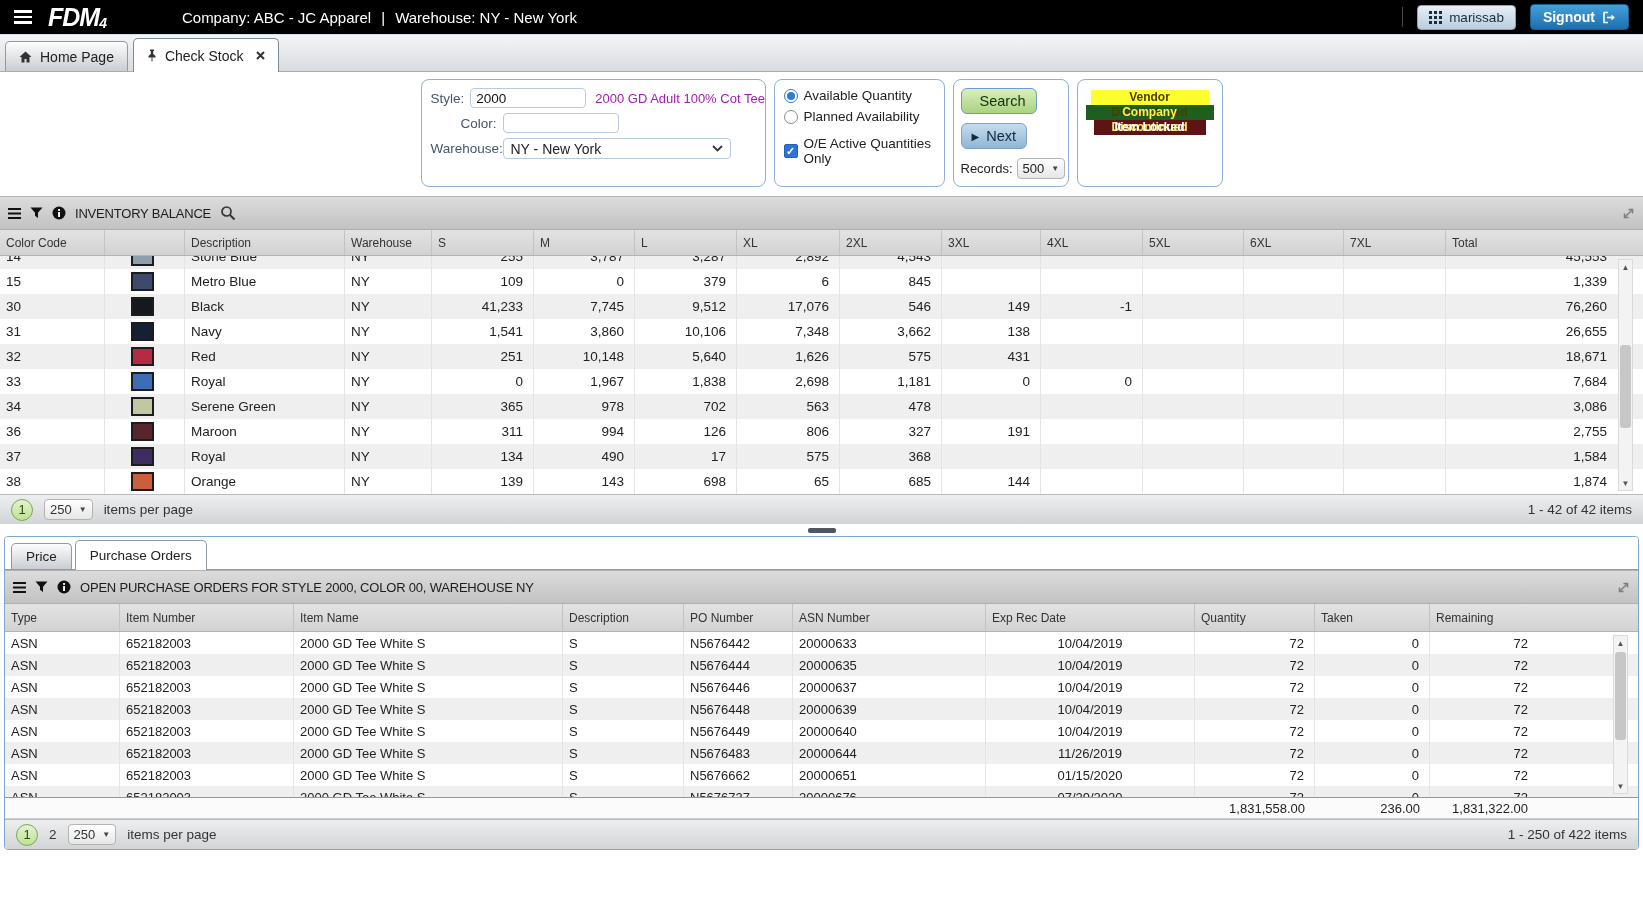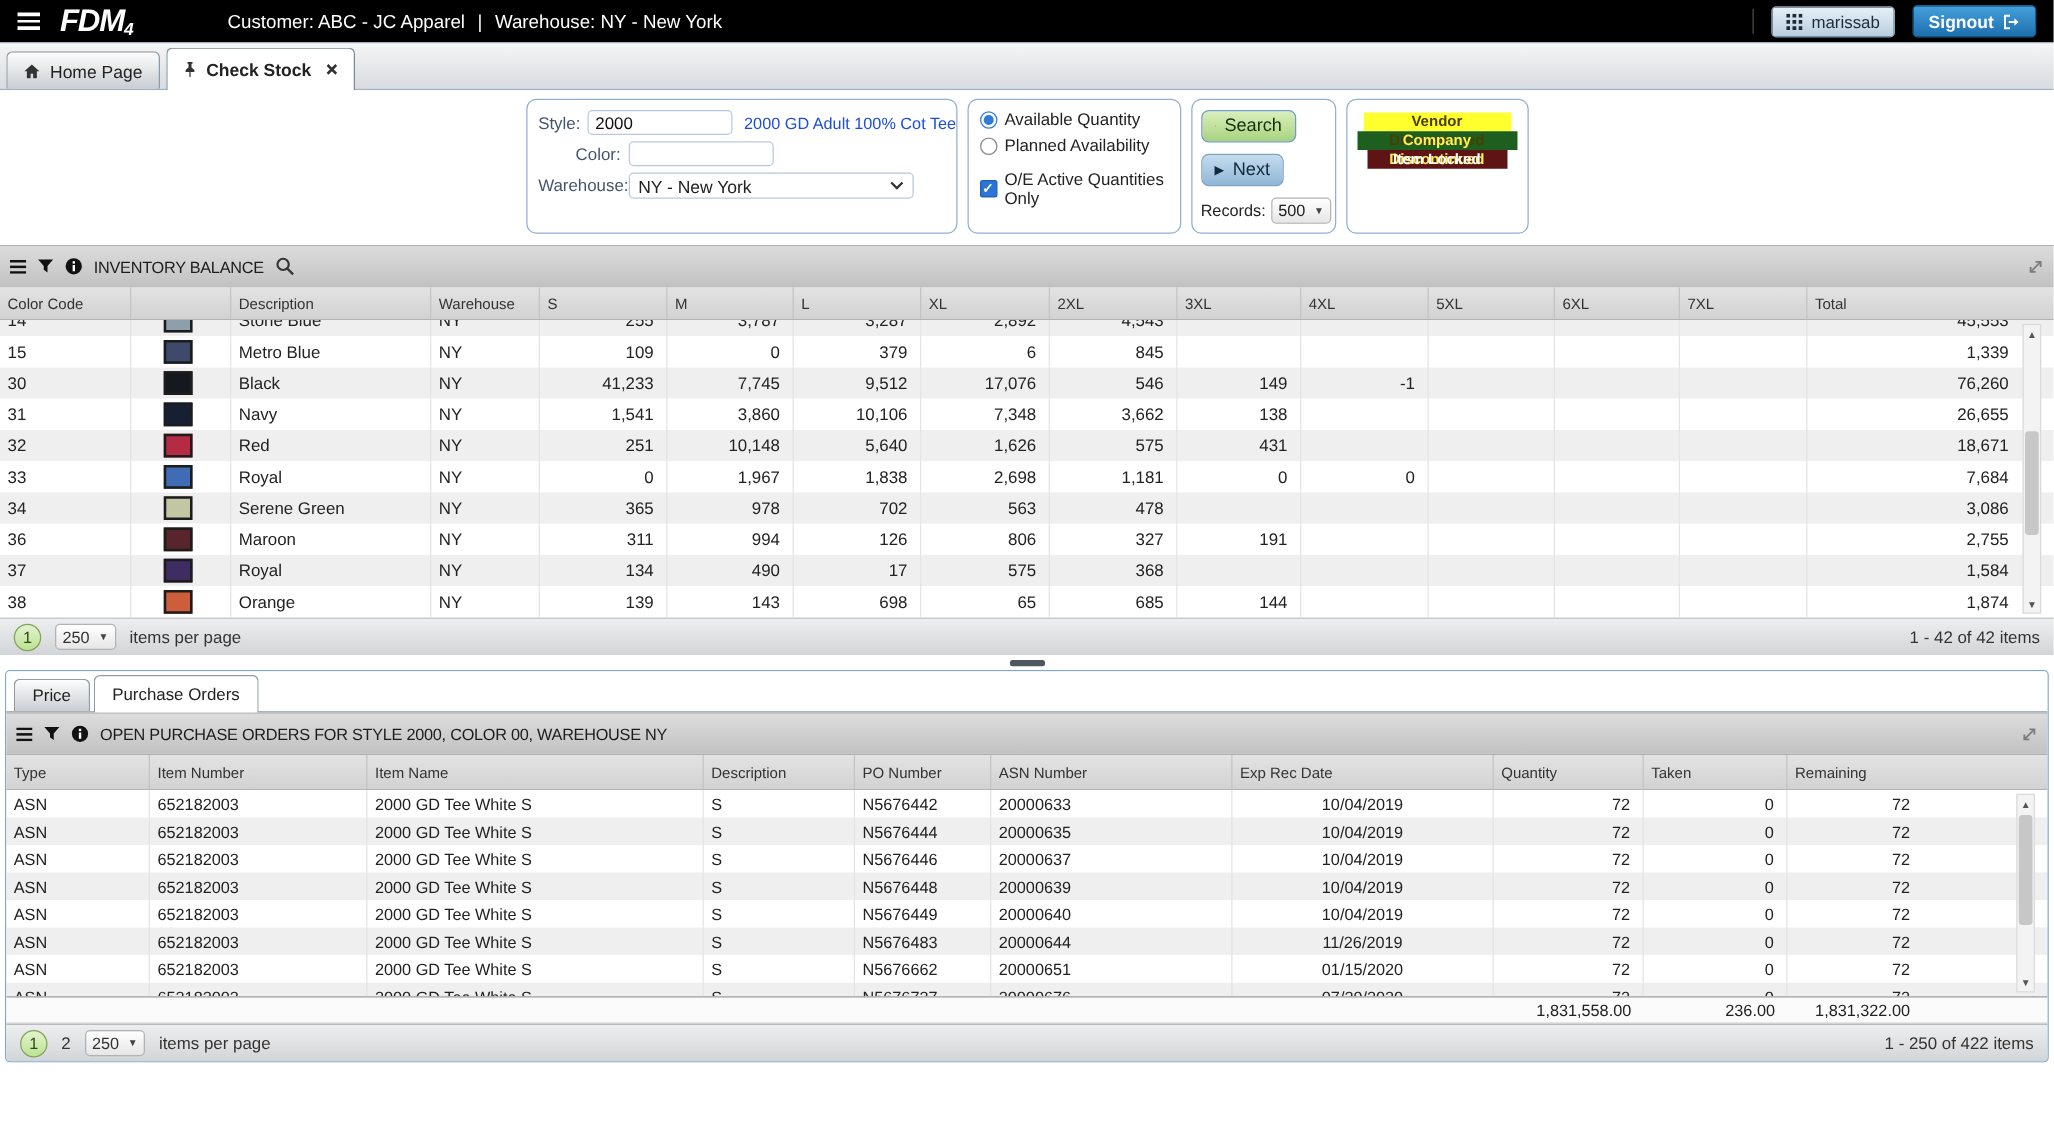--- a/index.html
+++ b/index.html
@@ -19,35 +19,35 @@
     border:1px solid #8aa5bb; border-radius:4px; padding:4px 11px; color:#1d2b3a; font-size:13.5px; cursor:pointer; }
   .signout-btn { display:flex; align-items:center; gap:7px; background:linear-gradient(#44a0da,#1d6fae);
     border:1px solid #16608f; border-radius:4px; padding:4px 12px; color:#fff; font-size:14px; font-weight:bold; cursor:pointer; }
 
   
   .tabstrip { height:38px; background:linear-gradient(#f4f5f6,#d8dbdf); border-top:1px solid #cfe0ee;
     border-bottom:1px solid #9ab0c4; display:flex; align-items:flex-end; padding:0 5px; gap:5px; }
   .mtab { display:flex; align-items:center; gap:8px; padding:0 13px; height:30px; border:1px solid #8e9aa4;
     border-bottom:none; border-radius:5px 5px 0 0; font-size:14px; cursor:pointer; white-space:nowrap; }
   .mtab.inactive { background:linear-gradient(#fdfdfd,#c9cdd2); }
-  .mtab.active { background:#fff; height:34px; margin-bottom:-1px; border-color:#7c8b98; z-index:2;font-weight:bold; }
+  .mtab.active { background:#fff; height:34px; margin-bottom:-1px; border-color:#7c8b98; z-index:2; }
   .mtab .x { font-weight:bold; margin-left:4px; }
 
   
   .search-section { background:#fff; padding:7px 0 9px; display:flex; justify-content:center; gap:8px; }
   .sbox { border:1px solid #8fafd6; border-radius:8px; height:108px; padding:8px 9px; background:#fff; }
   .sbox.fields { width:345px; }
   .sbox.opts { width:171px; }
   .sbox.actions { width:116px; padding:8px 7px; }
   .sbox.legend { width:146px; padding:10px 6px; }
   .frow { display:flex; align-items:center; margin-bottom:5px; }
   .flabel { width:72px; text-align:right; padding-right:6px; color:#44566b; font-size:13.5px; }
   .tinput { width:116px; height:20px; border:1px solid #b6c9de; border-radius:4px; padding:0 5px; font-size:13.5px;
     font-family:"Liberation Sans",sans-serif; color:#111; outline:none; }
-  .stylelink { color:#1d4ed8; font-size:13px; margin-left:9px; cursor:pointer; white-space:nowrap; }
+  .stylelink { color:#a21caf; font-size:13px; margin-left:9px; cursor:pointer; white-space:nowrap; }
   .fakesel { width:228px; height:21px; border:1px solid #b6c9de; border-radius:4px; background:#fff;
     display:flex; align-items:center; justify-content:space-between; padding:0 7px; font-size:14px; cursor:pointer; }
   .optrow { display:flex; align-items:center; gap:6px; margin-bottom:6px; font-size:13.5px; }
   .radio { width:14px; height:14px; border:1px solid #8a8a8a; border-radius:50%; background:#fff; flex:0 0 auto; }
   .radio.selected { border-color:#2e7cd6; }
   .radio.selected::after { content:''; display:block; width:8px; height:8px; border-radius:50%; background:#2e7cd6; margin:2px; }
   .checkbox { width:14px; height:14px; background:#2d74d8; border:1px solid #2560b4; border-radius:2px;
     color:#fff; font-size:11px; line-height:12px; text-align:center; font-weight:bold; flex:0 0 auto; }
   .btn { display:flex; align-items:center; gap:7px; border-radius:6px; font-size:14.5px; cursor:pointer;
     padding:4px 10px; margin-bottom:9px; }
@@ -127,21 +127,21 @@
   <span class="hamb">
       <i></i>
       <i></i>
       <i></i>
     </span>
   <span class="logo">
     <span>FDM</span>
       <span class="sub">4</span>
   </span>
   <span class="tb-info">
-    <span>Customer: ABC - JC Apparel</span>
+    <span>Company: ABC - JC Apparel</span>
     <span>|</span>
     <span>Warehouse: NY - New York</span>
   </span>
   <span class="tb-right">
     <span class="tb-divider"></span>
     <span class="user-btn">
       <svg width="13" height="13" viewBox="0 0 13 13">
         <g fill="#1c2b3a">
             <rect x="0" y="0" width="3" height="3"></rect>
             <rect x="5" y="0" width="3" height="3"></rect>

